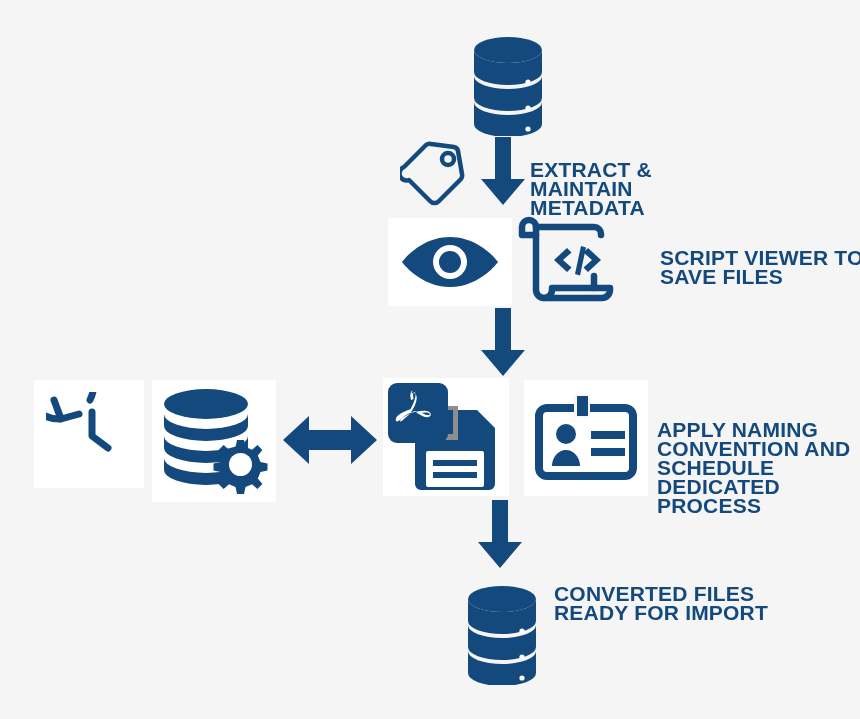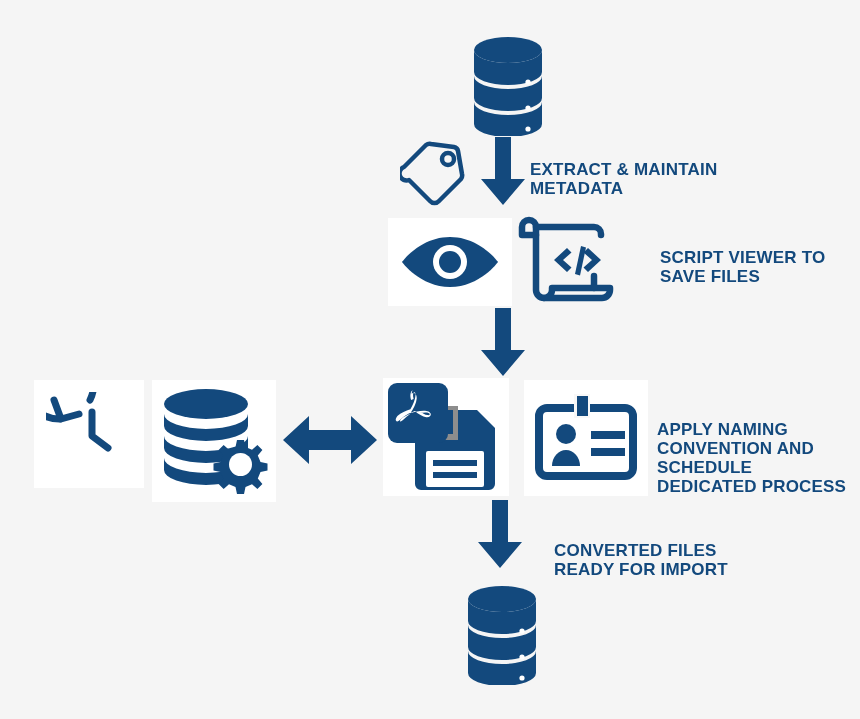--- a/index.html
+++ b/index.html
@@ -21,21 +21,21 @@
   .node {
     position: absolute;
   }
   .whitebox {
     background: #ffffff;
   }
   .caption {
     position: absolute;
     color: #13497d;
     font-weight: bold;
-    font-size: 17px;
+    font-size: 21px;
     line-height: 19px;
     letter-spacing: 0.2px;
     white-space: pre-line;
     text-transform: uppercase;
   }
   svg { display: block; }
 </style>
 </head>
 <body>
 
@@ -197,21 +197,21 @@
 CONVENTION  AND
 SCHEDULE
 DEDICATED PROCESS</div>
 
   <div class="node" style="left:478px; top:500px; width:44px; height:68px;">
     <svg width="44" height="68" viewBox="0 0 44 68" aria-hidden="true">
       <polygon fill="#13497d" points="14,0 30,0 30,42 44,42 22,68 0,42 14,42"></polygon>
     </svg>
   </div>
 
-  <div class="caption" style="left:554px; top:541px; width:220px;">CONVERTED FILES
+  <div class="caption" style="left:554px; top:584px; width:220px;">CONVERTED FILES
 READY FOR IMPORT</div>
 
   <div class="node" style="left:462px; top:585px; width:80px; height:100px;">
     <svg width="80" height="100" viewBox="0 0 80 100" aria-hidden="true">
       <g fill="#13497d">
         <path d="M6,66 a34,13 0 0 0 68,0 v22 a34,13 0 0 1 -68,0 z"></path>
         <path d="M6,40 a34,13 0 0 0 68,0 v22 a34,13 0 0 1 -68,0 z"></path>
         <path d="M6,14 a34,13 0 0 0 68,0 v22 a34,13 0 0 1 -68,0 z"></path>
         <ellipse cx="40" cy="14" rx="34" ry="13"></ellipse>
       </g>

